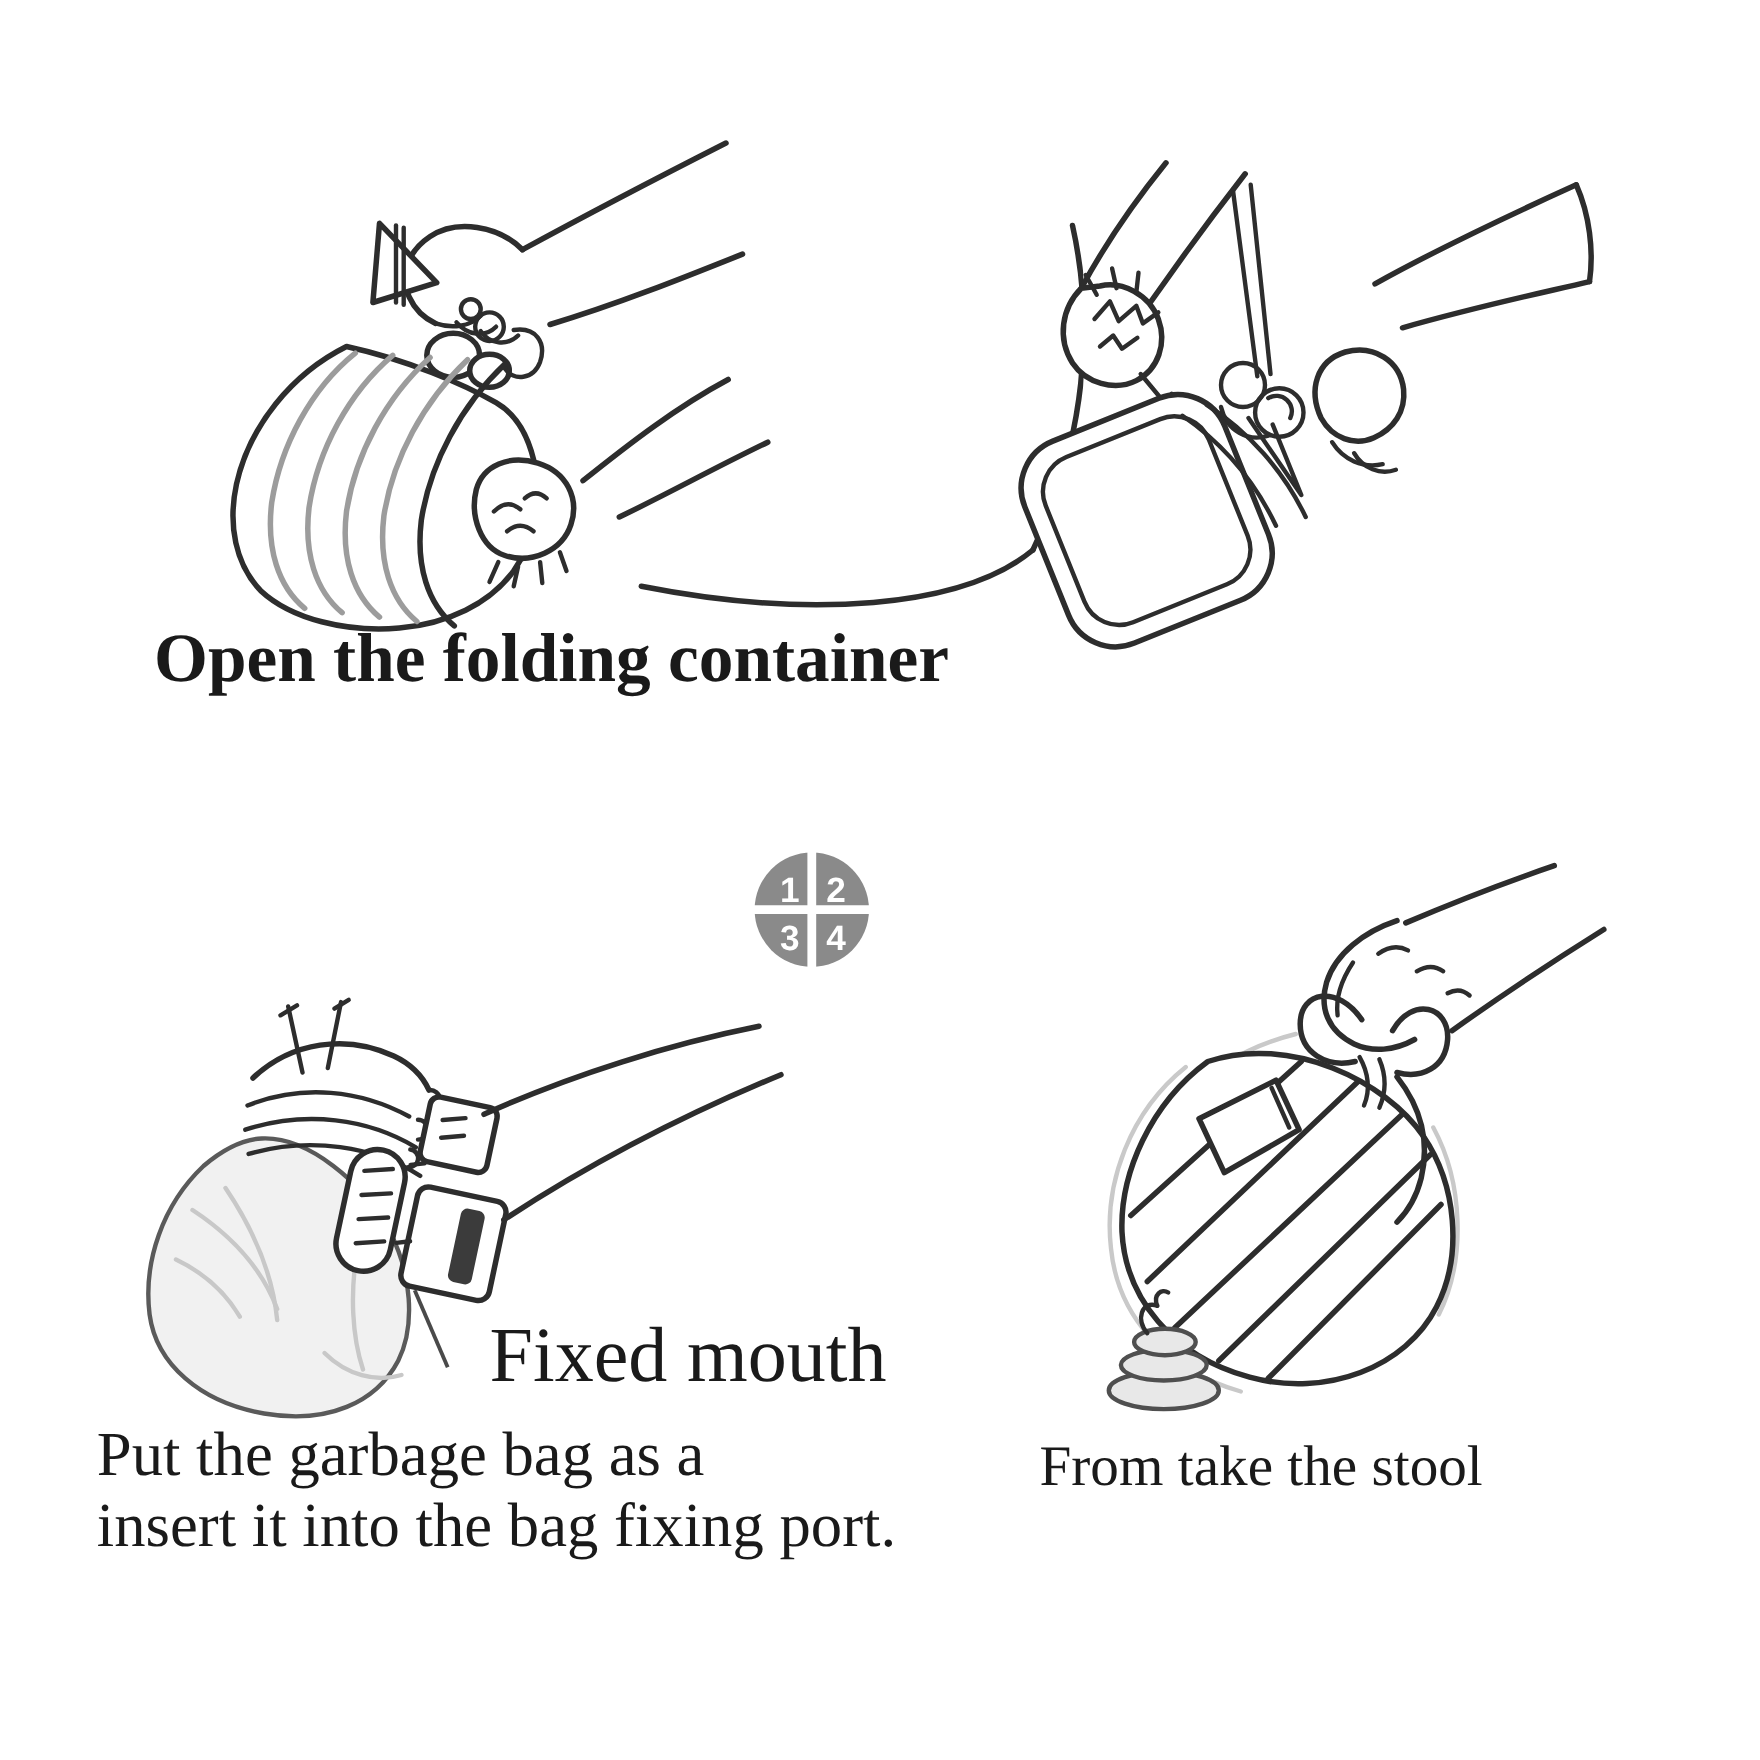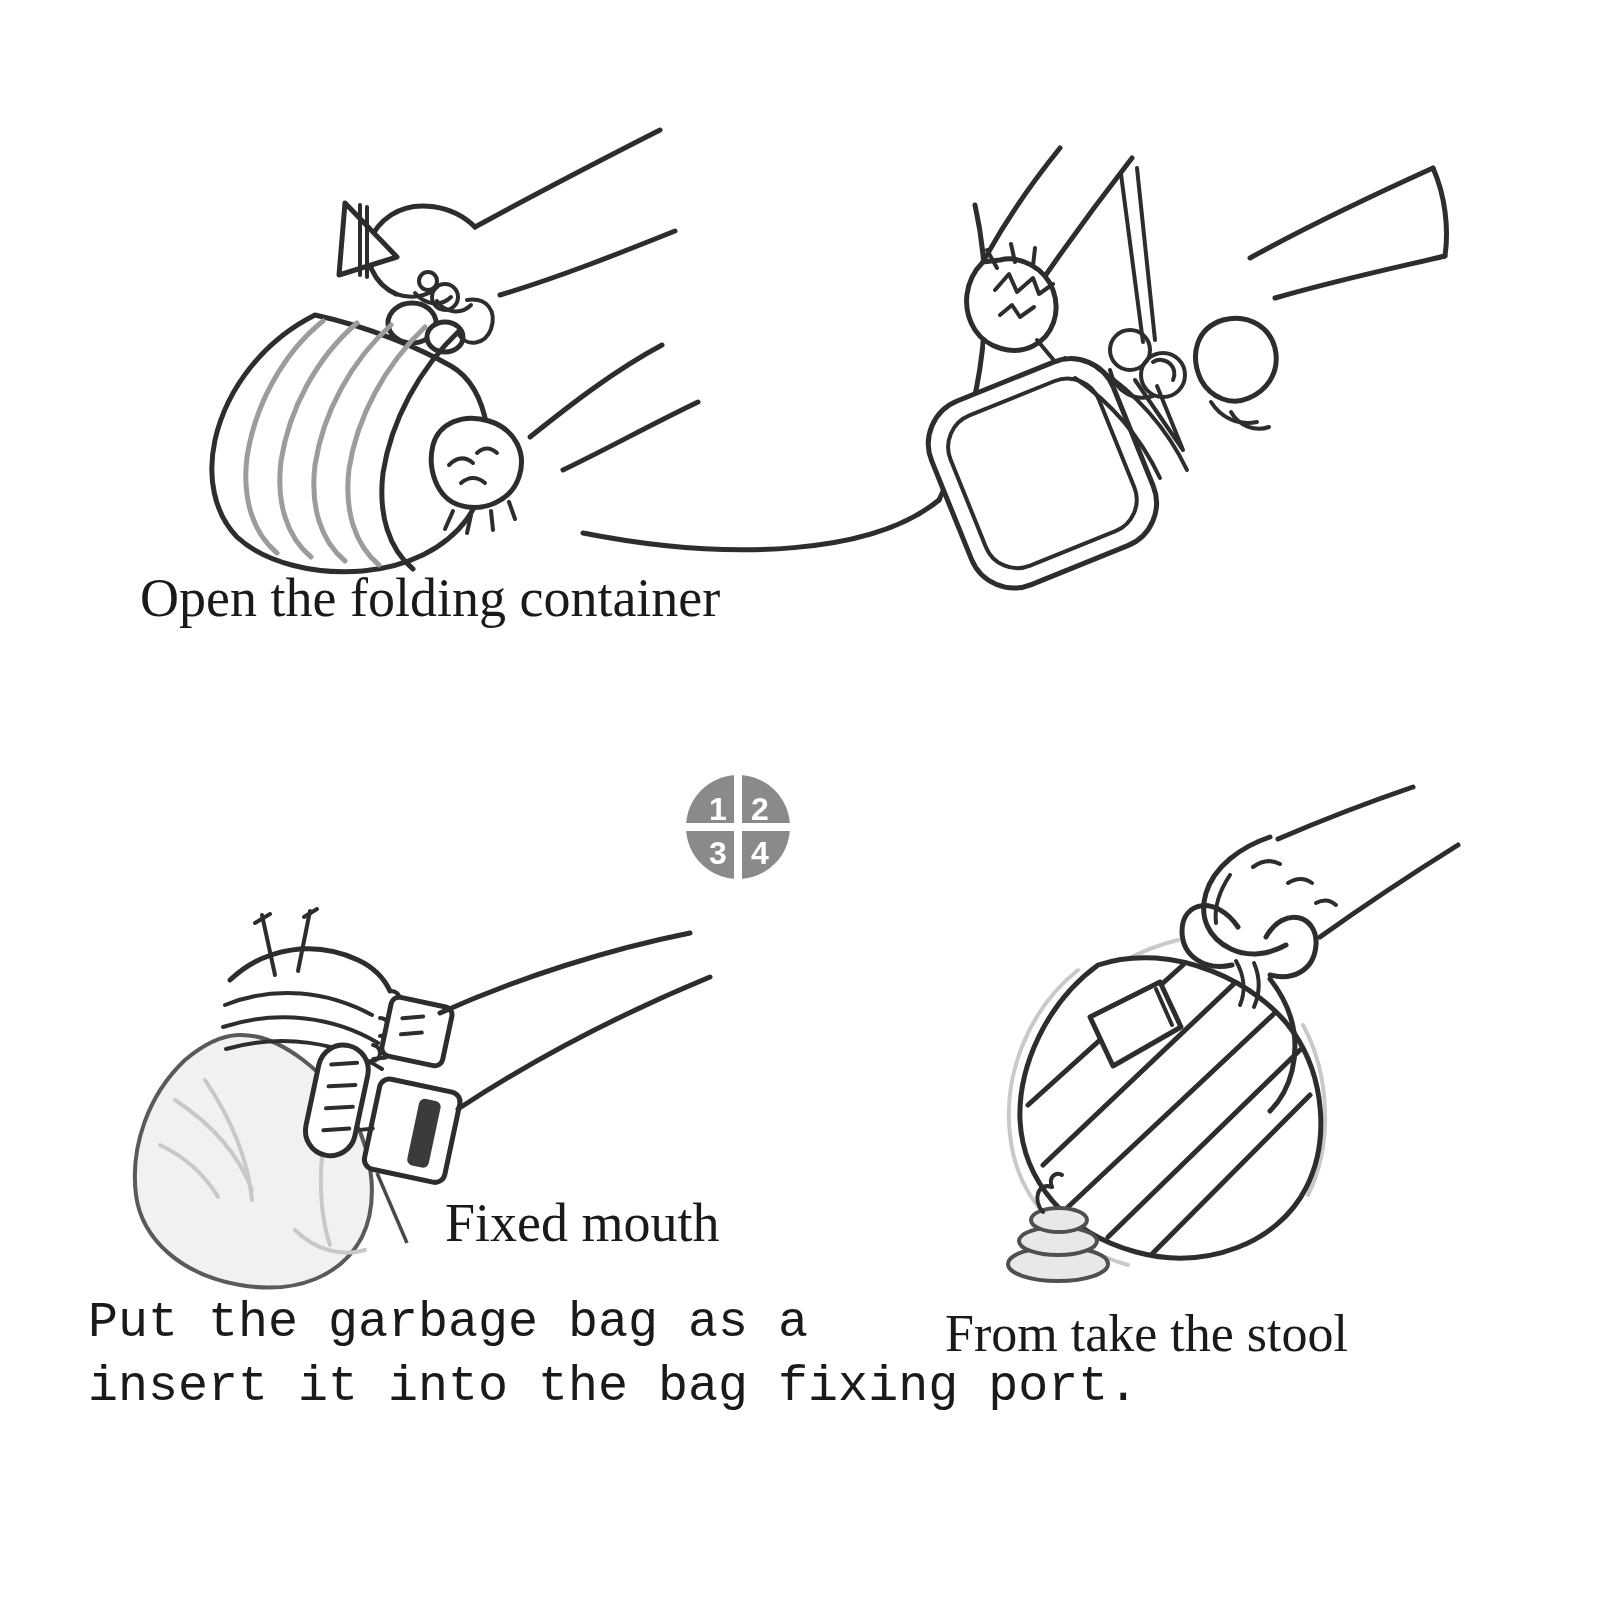--- a/index.html
+++ b/index.html
@@ -11,25 +11,25 @@
   .inkfill{stroke:#2d2d2d;stroke-width:5;fill:#ffffff;stroke-linecap:round;stroke-linejoin:round;}
   .rib{stroke:#9c9c9c;stroke-width:5;fill:none;stroke-linecap:round;}
   .ghost{stroke:#c9c9c9;stroke-width:4;fill:none;stroke-linecap:round;}
   .crease{stroke:#c8c8c8;stroke-width:4;fill:none;stroke-linecap:round;}
   .bagfill{fill:#f1f1f1;stroke:#5a5a5a;stroke-width:4;stroke-linejoin:round;}
   .devdark{fill:#3b3b3b;stroke:none;}
   .poop{fill:#e8e8e8;stroke:#4f4f4f;stroke-width:4;}
   .pointer{stroke:#4a4a4a;stroke-width:3.5;fill:none;}
   .caption{position:absolute;white-space:nowrap;}
   .cap-line{display:block;}
-  .cap-1{left:140px;top:560px;font-size:54px;line-height:76px;}
+  .cap-1{left:140px;top:560px;font-size:63px;line-height:76px;font-weight:bold;}
   .cap-2{left:933px;top:597px;font-size:54px;line-height:76px;}
-  .cap-3{left:88px;top:1291px;font-size:50px;line-height:64px;font-family:Liberation Mono, monospace;}
+  .cap-3{left:88px;top:1291px;font-size:57px;line-height:64px;}
   .cap-4{left:945px;top:1295px;font-size:52px;line-height:78px;}
-  .cap-fixed{left:445px;top:1192px;font-size:54px;}
+  .cap-fixed{left:445px;top:1192px;font-size:71px;}
   #wheel{position:absolute;left:684px;top:773px;width:108px;height:108px;}
   .wheel-num{fill:#ffffff;font-family:"Liberation Sans",sans-serif;font-weight:bold;font-size:32px;
              text-anchor:middle;}
 </style>
 </head>
 <body>
 
 <div id="page">
 
   <svg class="ill" style="left:115px;top:85px" width="870" height="505" viewBox="0 0 870 505">

